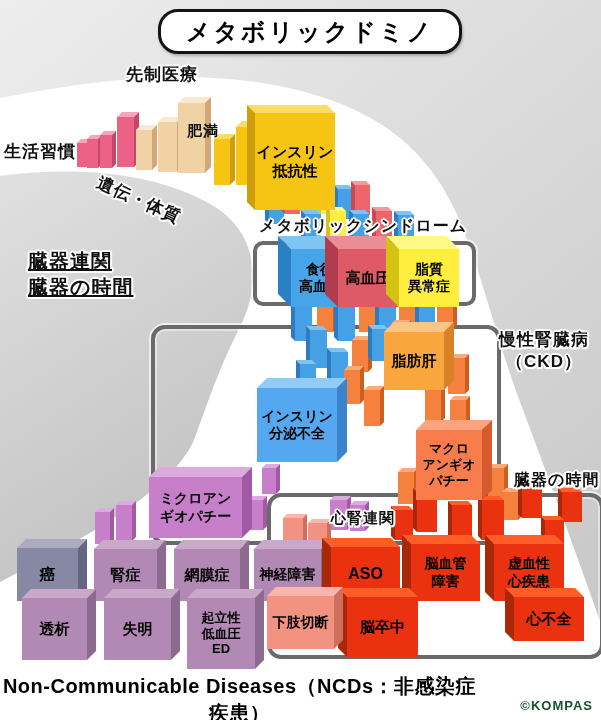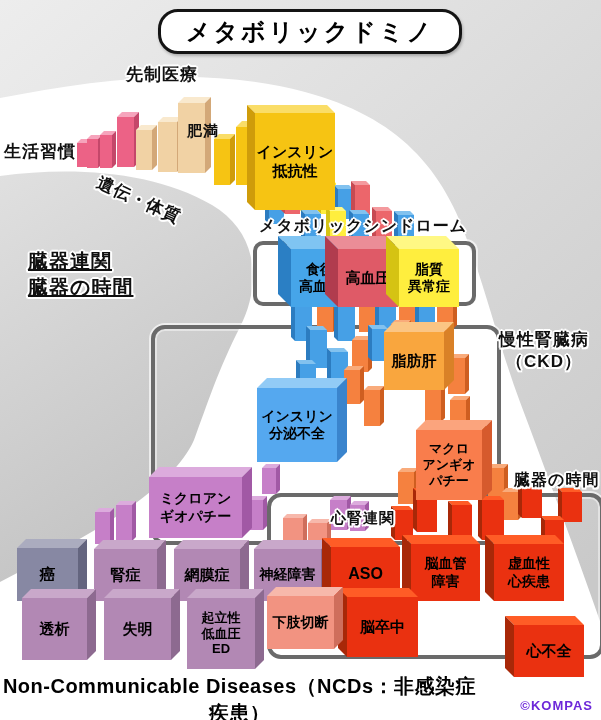--- a/index.html
+++ b/index.html
@@ -48,21 +48,21 @@
     display:flex;align-items:center;justify-content:center;
     font-size:24px;font-weight:bold;letter-spacing:3px;color:#000;
     box-shadow:1px 2px 3px rgba(0,0,0,.25);
   }
   #ncd-caption{
     position:absolute;left:0;top:673px;width:479px;text-align:center;
     font-size:20px;font-weight:bold;color:#000;letter-spacing:.5px;
   }
   #credit{
     position:absolute;right:8px;top:698px;
-    font-size:13px;font-weight:bold;color:#6d28d9;letter-spacing:1px;
+    font-size:13px;font-weight:bold;color:#14532d;letter-spacing:1px;
   }
 </style>
 </head>
 <body>
 
 <div id="scene">
   <svg id="bgsvg" width="601" height="720" viewBox="0 0 601 720">
     <defs>
       <linearGradient id="gTop" x1="0" y1="0" x2="0.7" y2="1">
         <stop offset="0" stop-color="#ededed"></stop>
@@ -171,21 +171,21 @@
 障害</div>
     <div class="dom blk" style="left: 494px; top: 544px; width: 70px; height: 57px; --f: #ea3110; --s: #a82808; --t: #ff5c26; --d: 9px; font-size: 14px;">虚血性
 心疾患</div>
     <div class="dom blk mir" style="left: 22px; top: 598px; width: 65px; height: 62px; --f: #b288b4; --s: #8d6a90; --t: #c9a8ca; --d: 9px; font-size: 15px;">透析</div>
     <div class="dom blk mir" style="left: 104px; top: 598px; width: 67px; height: 62px; --f: #b288b4; --s: #8d6a90; --t: #c9a8ca; --d: 9px; font-size: 15px;">失明</div>
     <div class="dom blk mir" style="left: 187px; top: 598px; width: 68px; height: 71px; --f: #b288b4; --s: #8d6a90; --t: #c9a8ca; --d: 9px; font-size: 13px;">起立性
 低血圧
 ED</div>
     <div class="dom blk" style="left: 347px; top: 597px; width: 71px; height: 60px; --f: #ea3110; --s: #a82808; --t: #ff5c26; --d: 9px; font-size: 15px;">脳卒中</div>
     <div class="dom blk mir" style="left: 267px; top: 596px; width: 67px; height: 53px; --f: #f29381; --s: #cf6e5c; --t: #f7b8ab; --d: 9px; font-size: 14px;">下肢切断</div>
-    <div class="dom blk" style="left: 514px; top: 597px; width: 70px; height: 52px; --f: #ea3110; --s: #a82808; --t: #ff5c26; --d: 9px; font-size: 15px; margin-top: 28px;">心不全</div>
+    <div class="dom blk" style="left: 514px; top: 597px; width: 70px; height: 44px; --f: #ea3110; --s: #a82808; --t: #ff5c26; --d: 9px; font-size: 15px;">心不全</div>
     <div class="flabel halo" style="left: 126px; top: 64px; font-size: 17px;">先制医療</div>
     <div class="flabel halo" style="left: 4px; top: 141px; font-size: 17px;">生活習慣</div>
     <div class="flabel" style="left: 187px; top: 121px; font-size: 15px;">肥満</div>
     <div class="flabel halo" style="left: 102px; top: 172px; font-size: 17px; transform: rotate(24deg); transform-origin: 0px 0px;">遺伝・体質</div>
     <div class="flabel halo" style="left: 259px; top: 216px; font-size: 16px;">メタボリックシンドローム</div>
     <div class="flabel halo" style="left: 28px; top: 248px; font-size: 20px; text-decoration: underline;">臓器連関
 臓器の時間</div>
     <div class="flabel halo tc" style="left: 488px; top: 329px; font-size: 17px; width: 112px;">慢性腎臓病
 （CKD）</div>
     <div class="flabel halo" style="left: 514px; top: 470px; font-size: 16px;">臓器の時間</div>

